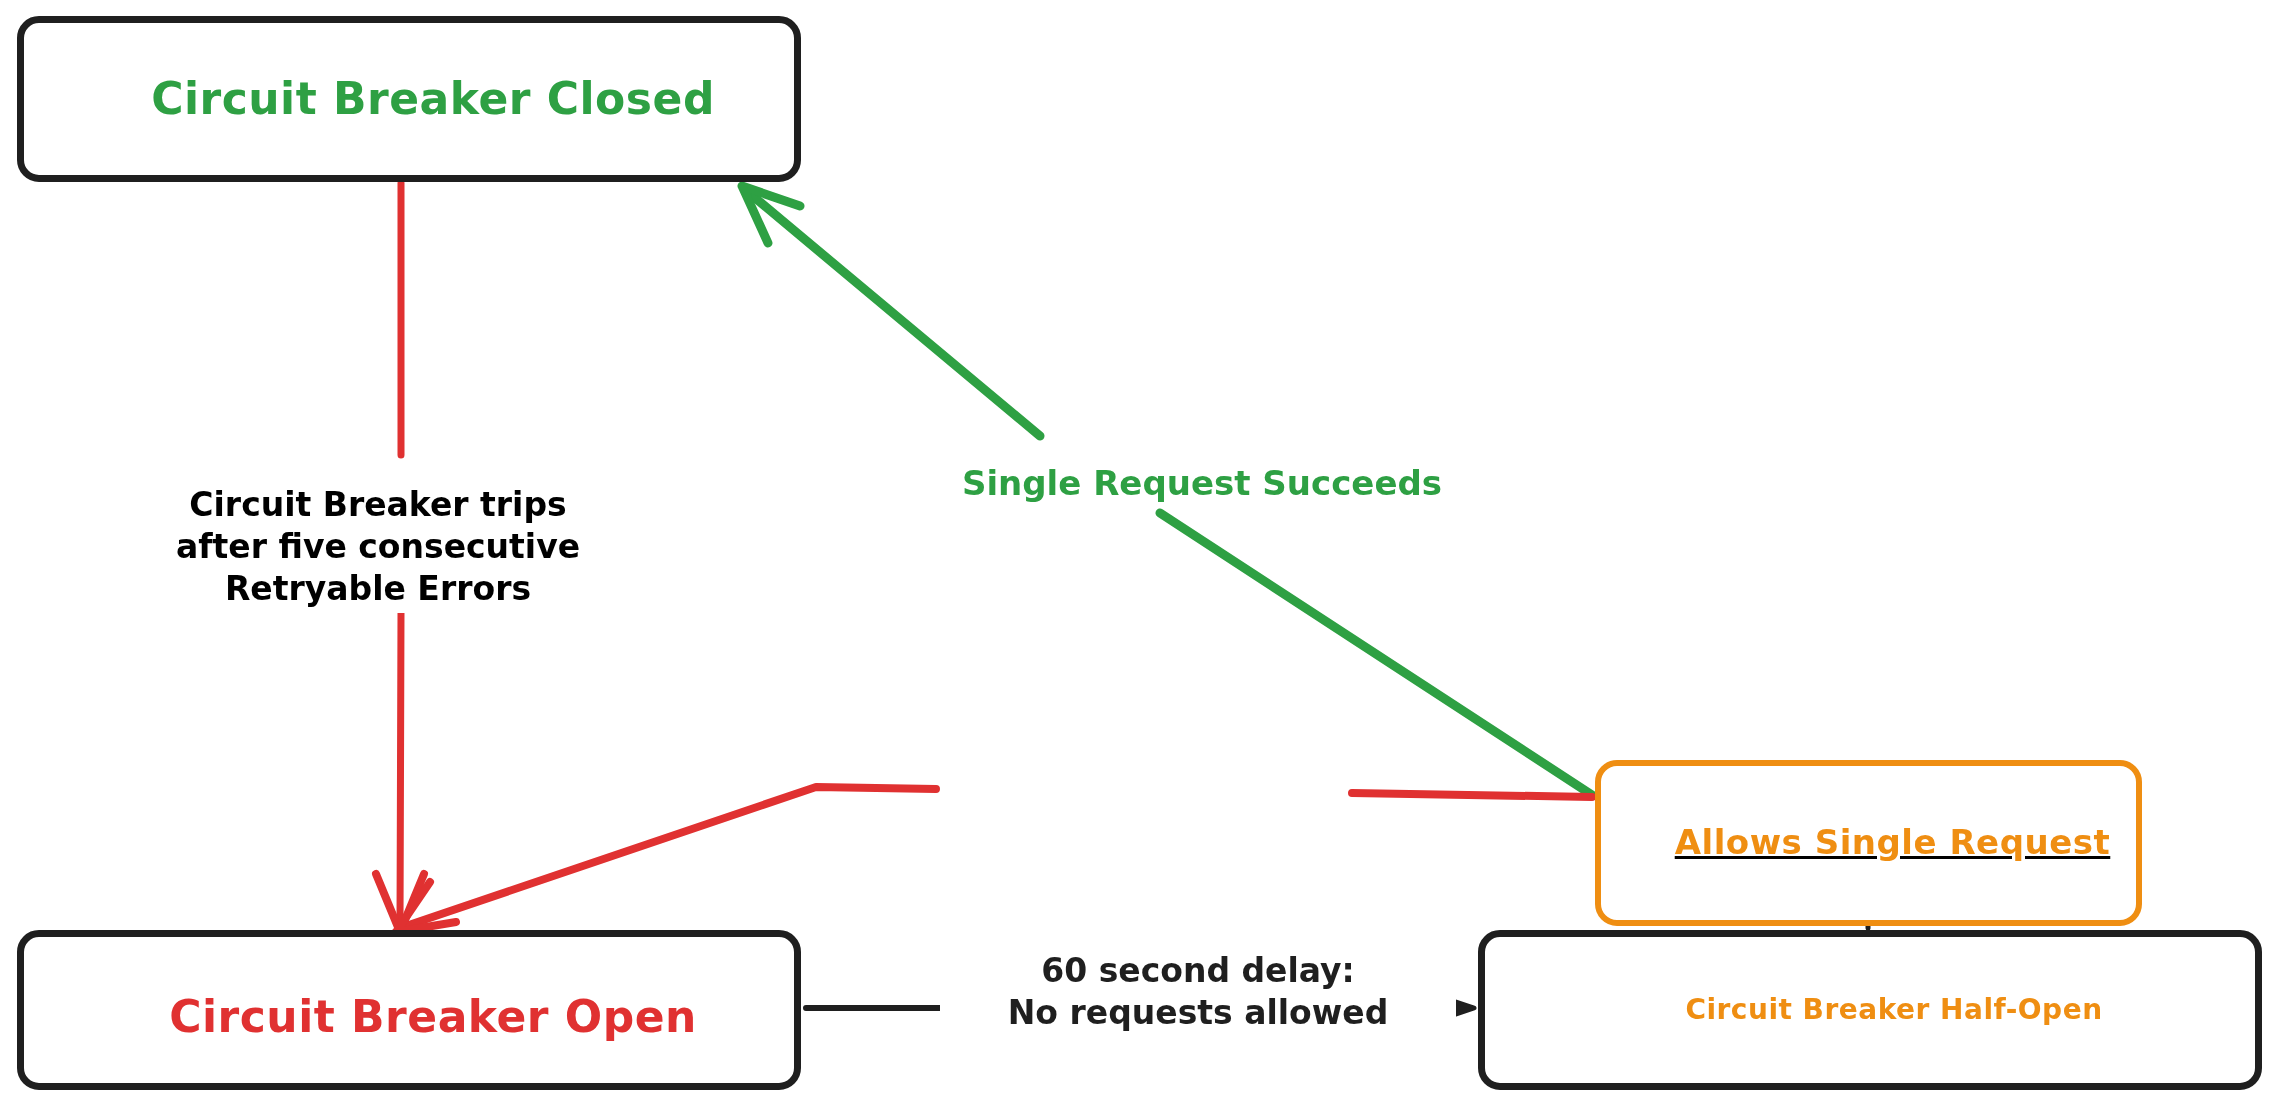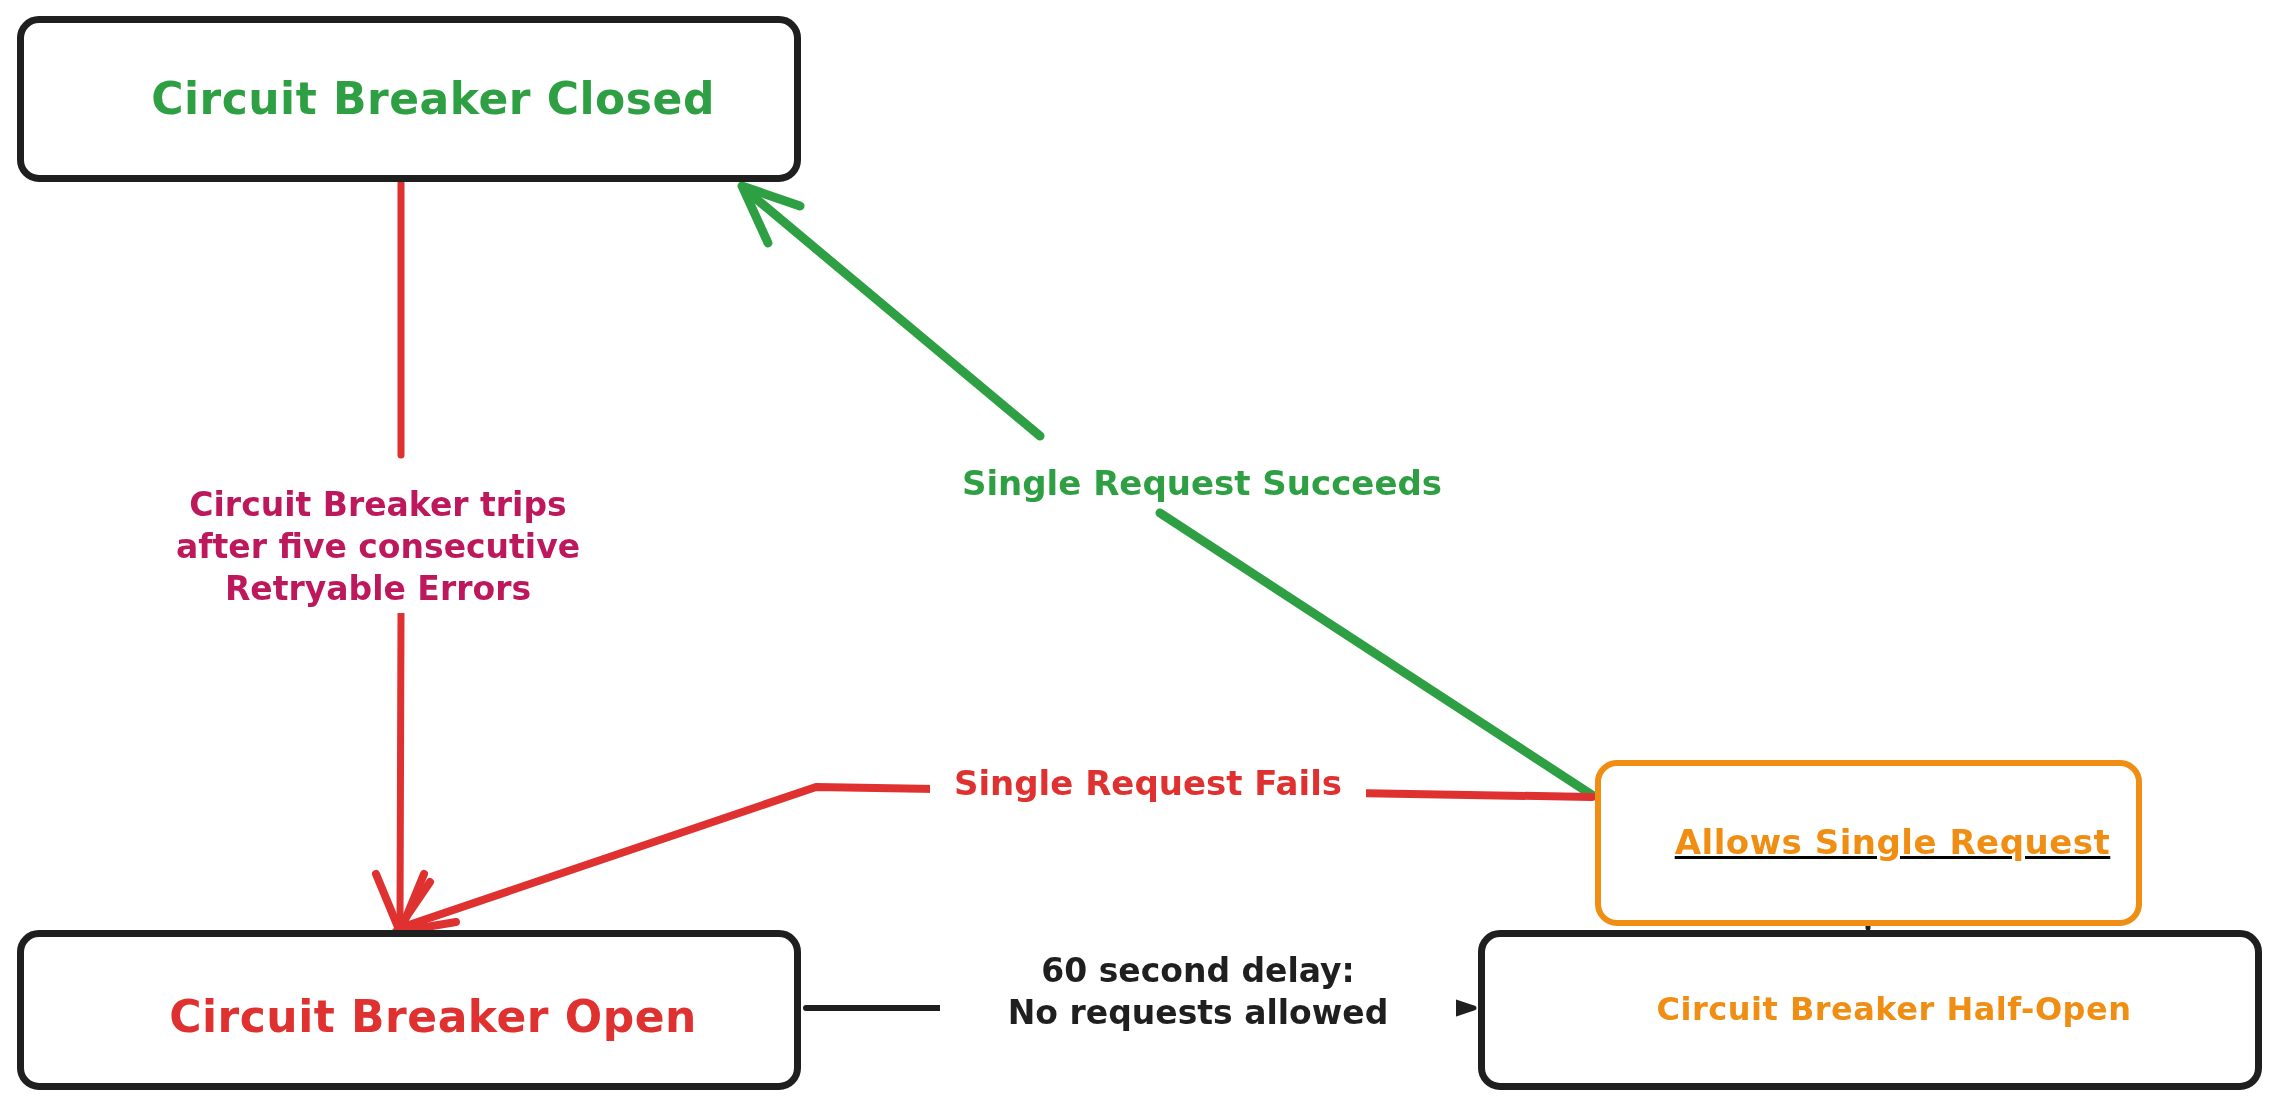--- a/index.html
+++ b/index.html
@@ -62,42 +62,42 @@
   #node-closed .node-label { font-size: 44px; }
 
   #node-open {
     left: 17px; top: 930px; width: 784px; height: 160px;
   }
   #node-open .node-label { font-size: 44px; }
 
   #node-half-open {
     left: 1478px; top: 930px; width: 784px; height: 160px;
   }
-  #node-half-open .node-label { font-size: 32px; }
+  #node-half-open .node-label { font-size: 28px; }
 
   #node-allows-single-request {
     left: 1595px; top: 760px; width: 547px; height: 166px; text-decoration: underline;
   }
   #node-allows-single-request .node-label { font-size: 34px; }
 
   .edge-label {
     position: absolute;
     font-family: "DejaVu Sans", sans-serif;
     font-weight: 700;
     line-height: 1.28;
     text-align: center;
     white-space: pre-line;
     background: #ffffff;
     padding: 2px 8px;
     z-index: 2;
   }
   #edge-label-trip {
     left: 140px; top: 482px; width: 460px;
     font-size: 33px;
-    color: #be185d;
+    color: #000000;
   }
   #edge-label-succeeds {
     left: 949px; top: 460px; width: 490px;
     font-size: 34px;
     color: #2ea043;
   }
   #edge-label-fails {
     left: 930px; top: 760px; width: 420px;
     font-size: 34px;
     color: #e03131;
@@ -155,18 +155,17 @@
   <div class="node node-orange" id="node-allows-single-request">
     <span class="node-label label-orange">Allows Single Request</span>
   </div>
 
   <div class="edge-label" id="edge-label-trip">Circuit Breaker trips
 after five consecutive
 Retryable Errors</div>
 
   <div class="edge-label" id="edge-label-succeeds">Single Request Succeeds</div>
 
-  <div class="edge-label" id="edge-label-fails">Single Request Fails</div>
 
   <div class="edge-label" id="edge-label-delay">60 second delay:
 No requests allowed</div>
 
 </div>
 
 </body></html>

